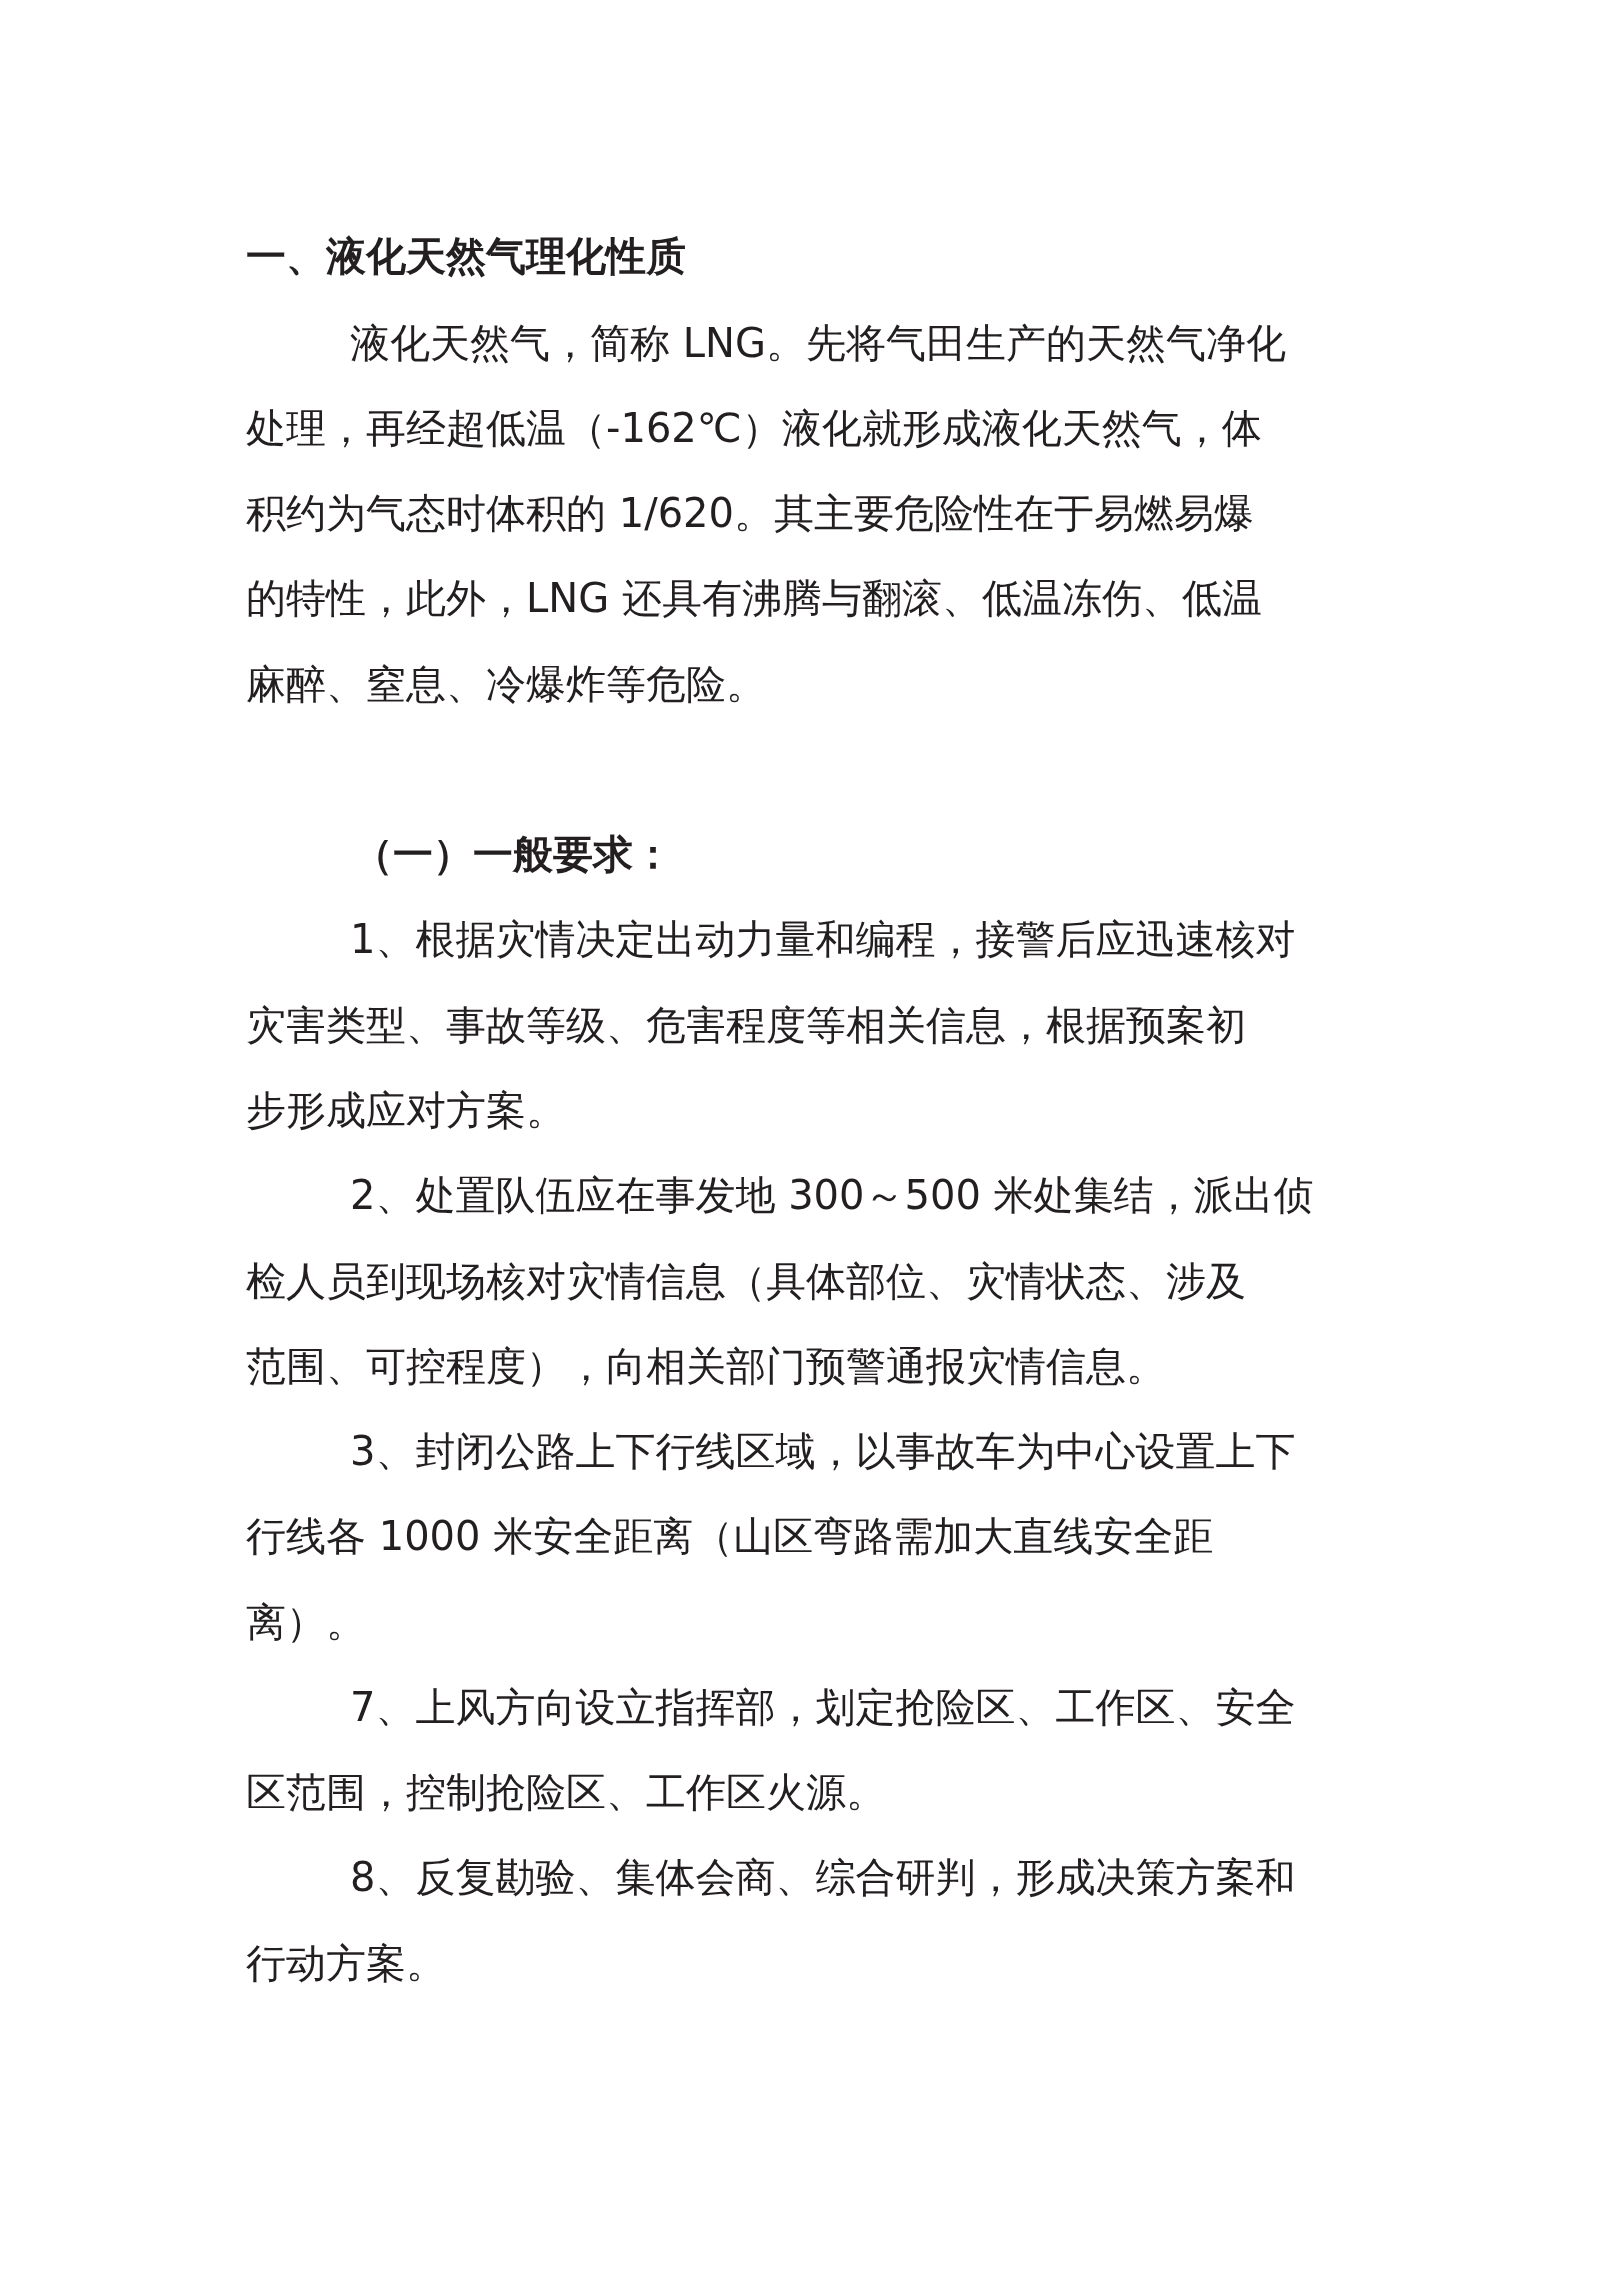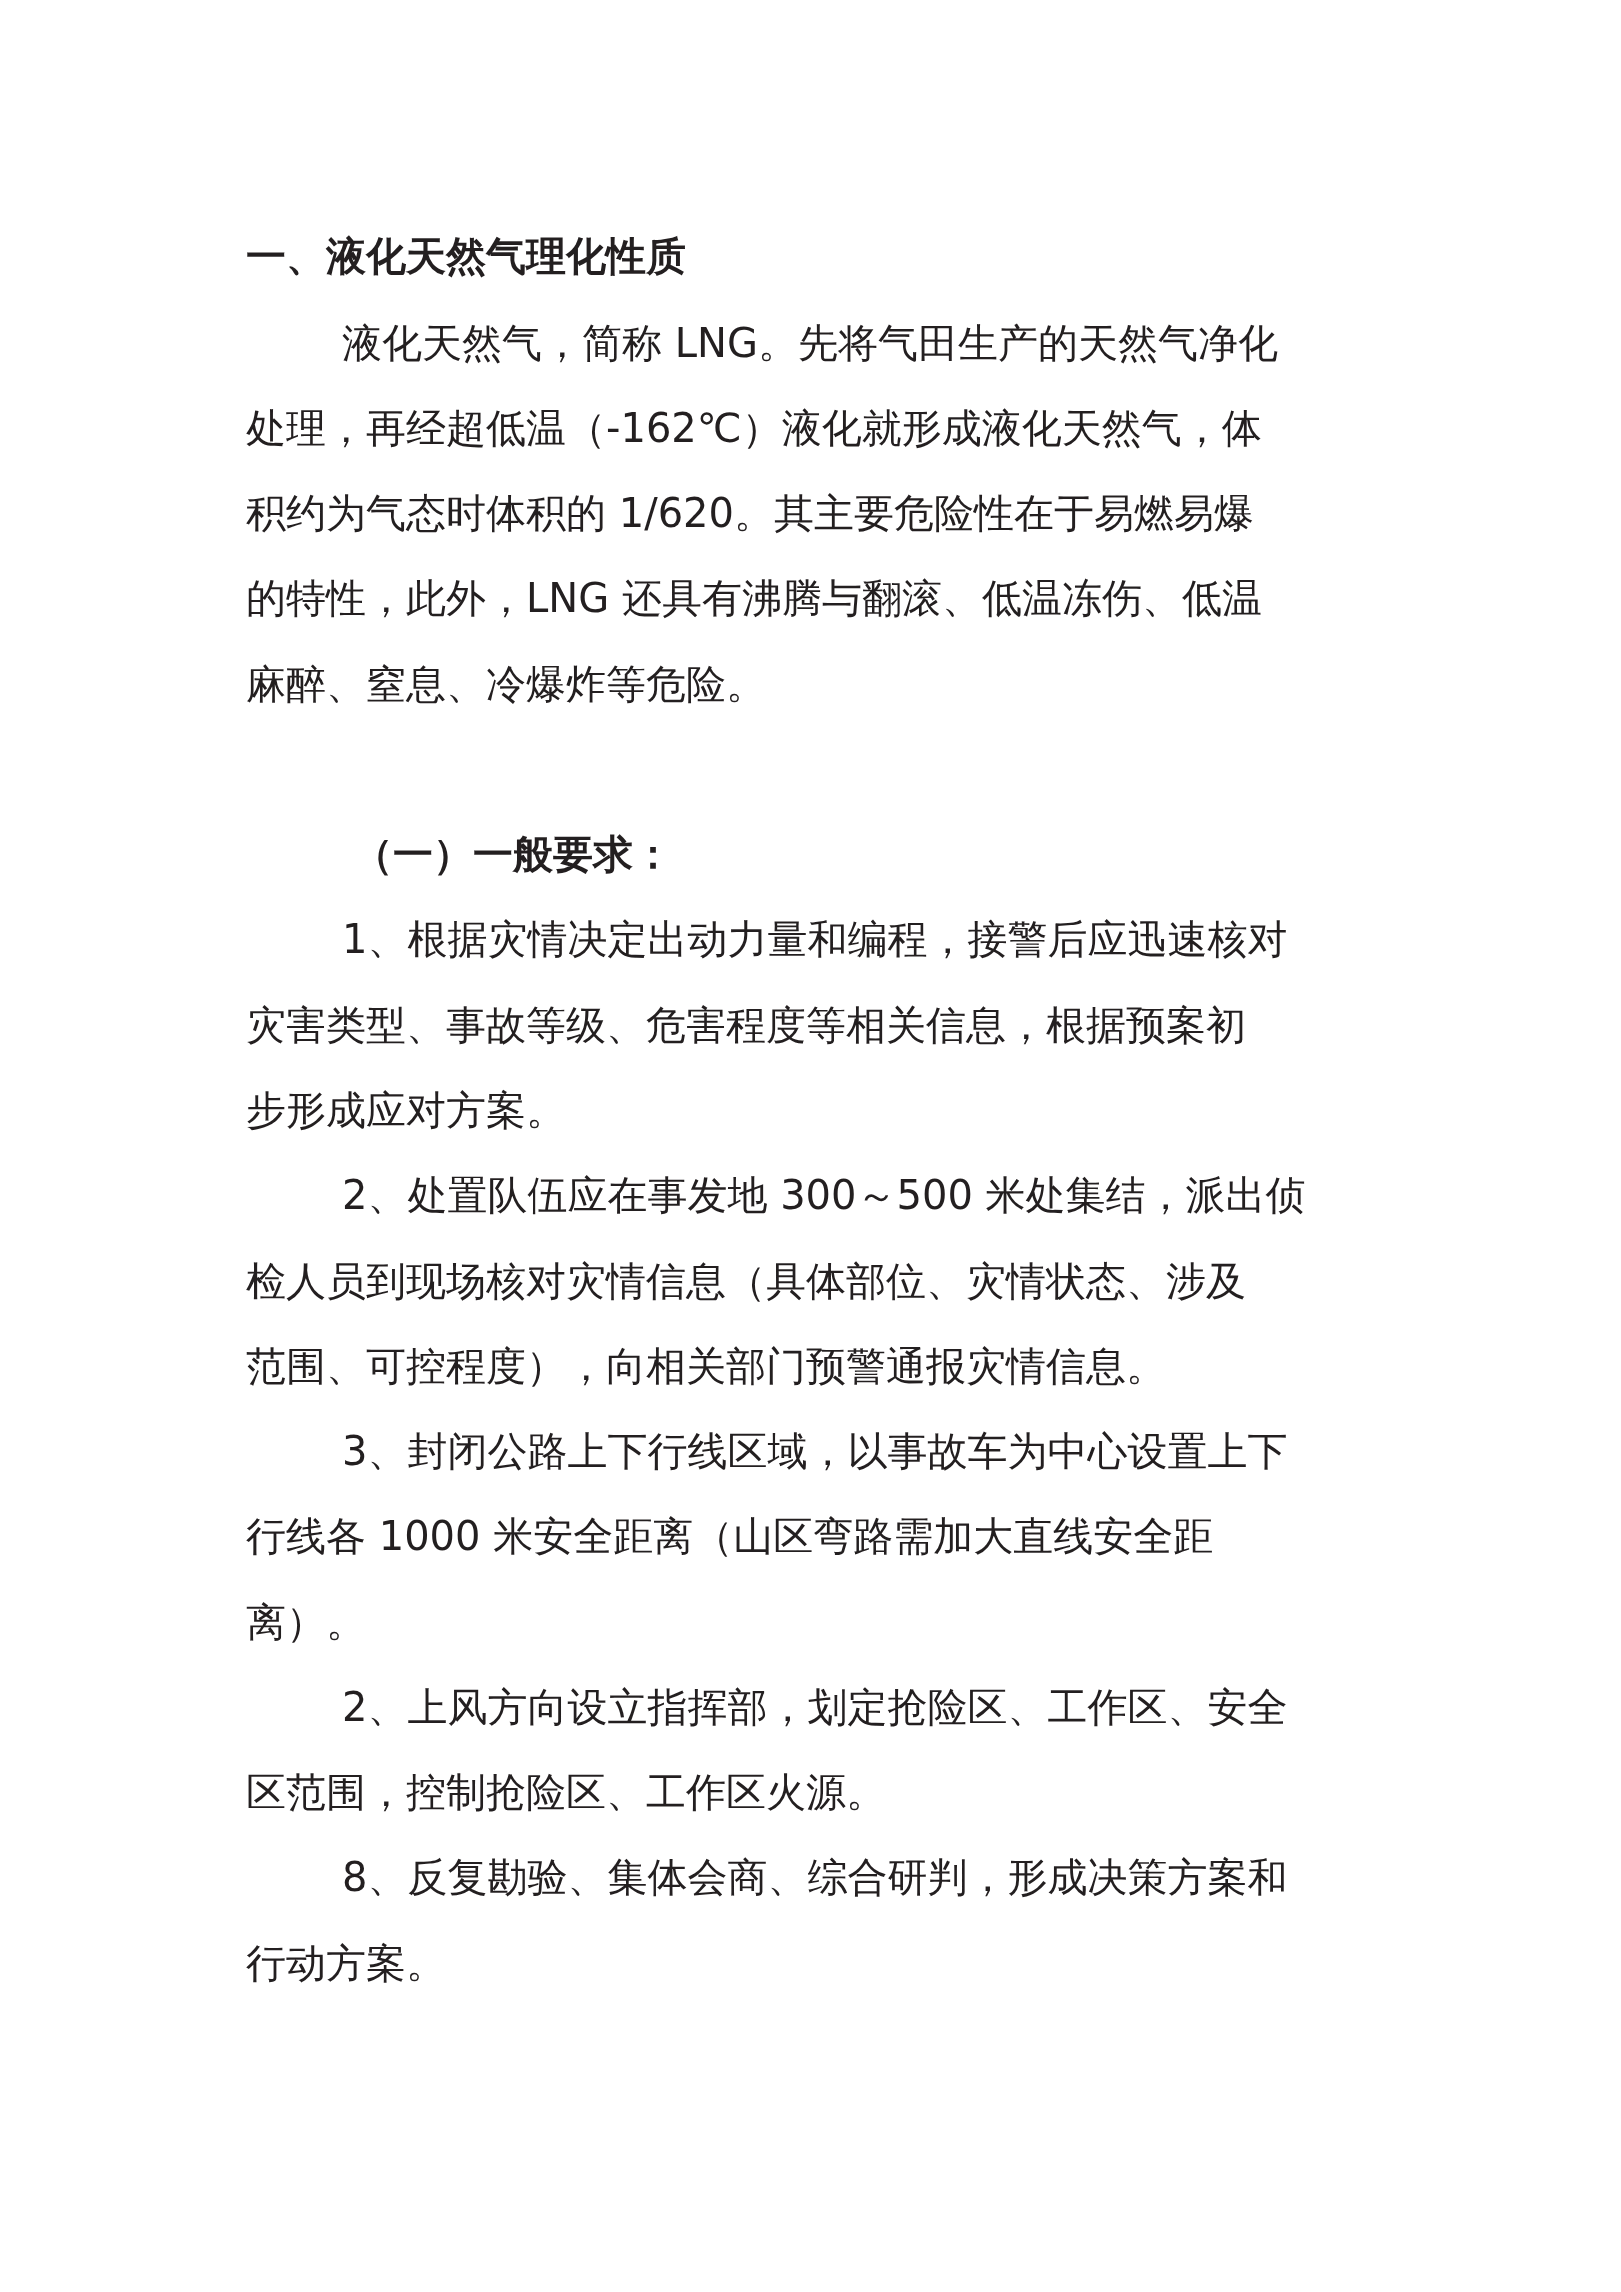--- a/index.html
+++ b/index.html
@@ -26,21 +26,21 @@
       position: absolute;
       left: 246px;
       font-size: 40px;
       line-height: 51px;
       white-space: nowrap;
       letter-spacing: 0px;
     }
     .bold {
       font-weight: bold;
     }
-    .indent1 { left: 342px; text-align: right; }
+    .indent1 { left: 350px; text-align: right; }
     .indent-h3 { left: 353px; }
   </style>
 </head>
 <body>
 
 <div class="page">
 
   <div class="line bold" style="top:231px;">一、液化天然气理化性质</div>
 
   <div class="line indent1" style="top:318px;">液化天然气，简称 LNG。先将气田生产的天然气净化</div>
@@ -57,20 +57,20 @@
   <div class="line" style="top:1085px;">步形成应对方案。</div>
 
   <div class="line indent1" style="top:1170px;">2、处置队伍应在事发地 300～500 米处集结，派出侦</div>
   <div class="line" style="top:1256px;">检人员到现场核对灾情信息（具体部位、灾情状态、涉及</div>
   <div class="line" style="top:1341px;">范围、可控程度），向相关部门预警通报灾情信息。</div>
 
   <div class="line indent1" style="top:1426px;">3、封闭公路上下行线区域，以事故车为中心设置上下</div>
   <div class="line" style="top:1511px;">行线各 1000 米安全距离（山区弯路需加大直线安全距</div>
   <div class="line" style="top:1597px;">离）。</div>
 
-  <div class="line indent1" style="top:1682px;">2、上风方向设立指挥部，划定抢险区、工作区、安全</div>
+  <div class="line indent1" style="top:1682px;">7、上风方向设立指挥部，划定抢险区、工作区、安全</div>
   <div class="line" style="top:1767px;">区范围，控制抢险区、工作区火源。</div>
 
   <div class="line indent1" style="top:1852px;">8、反复勘验、集体会商、综合研判，形成决策方案和</div>
   <div class="line" style="top:1938px;">行动方案。</div>
 
 </div>
 
 
 </body></html>

